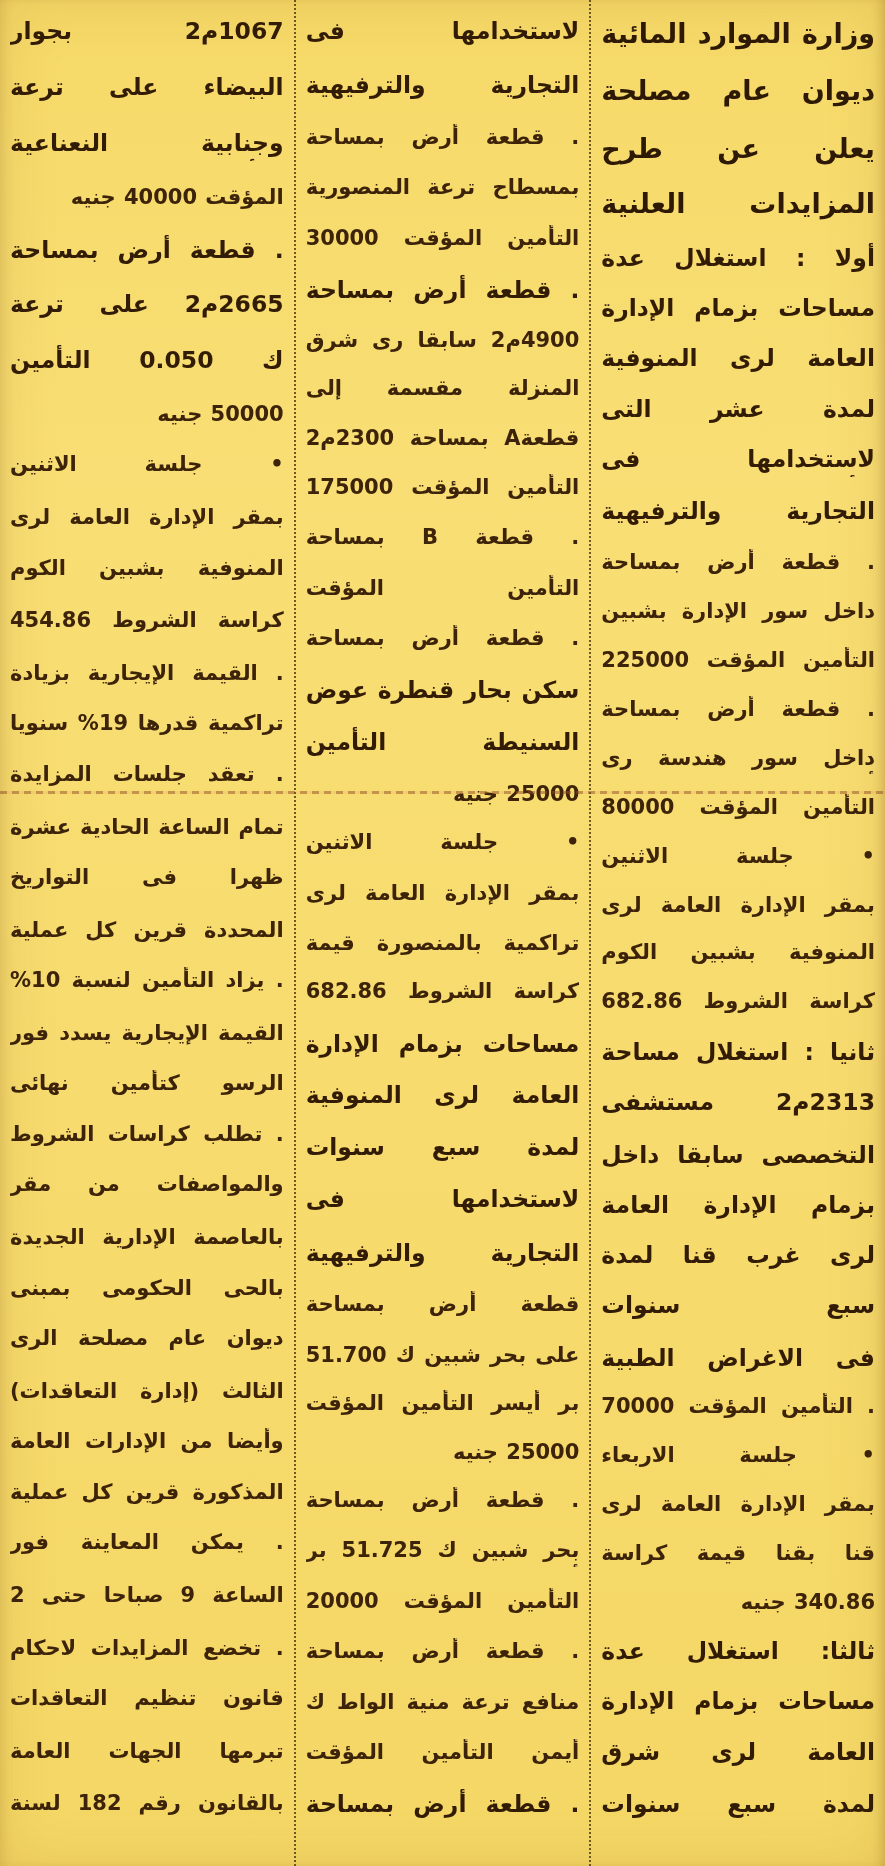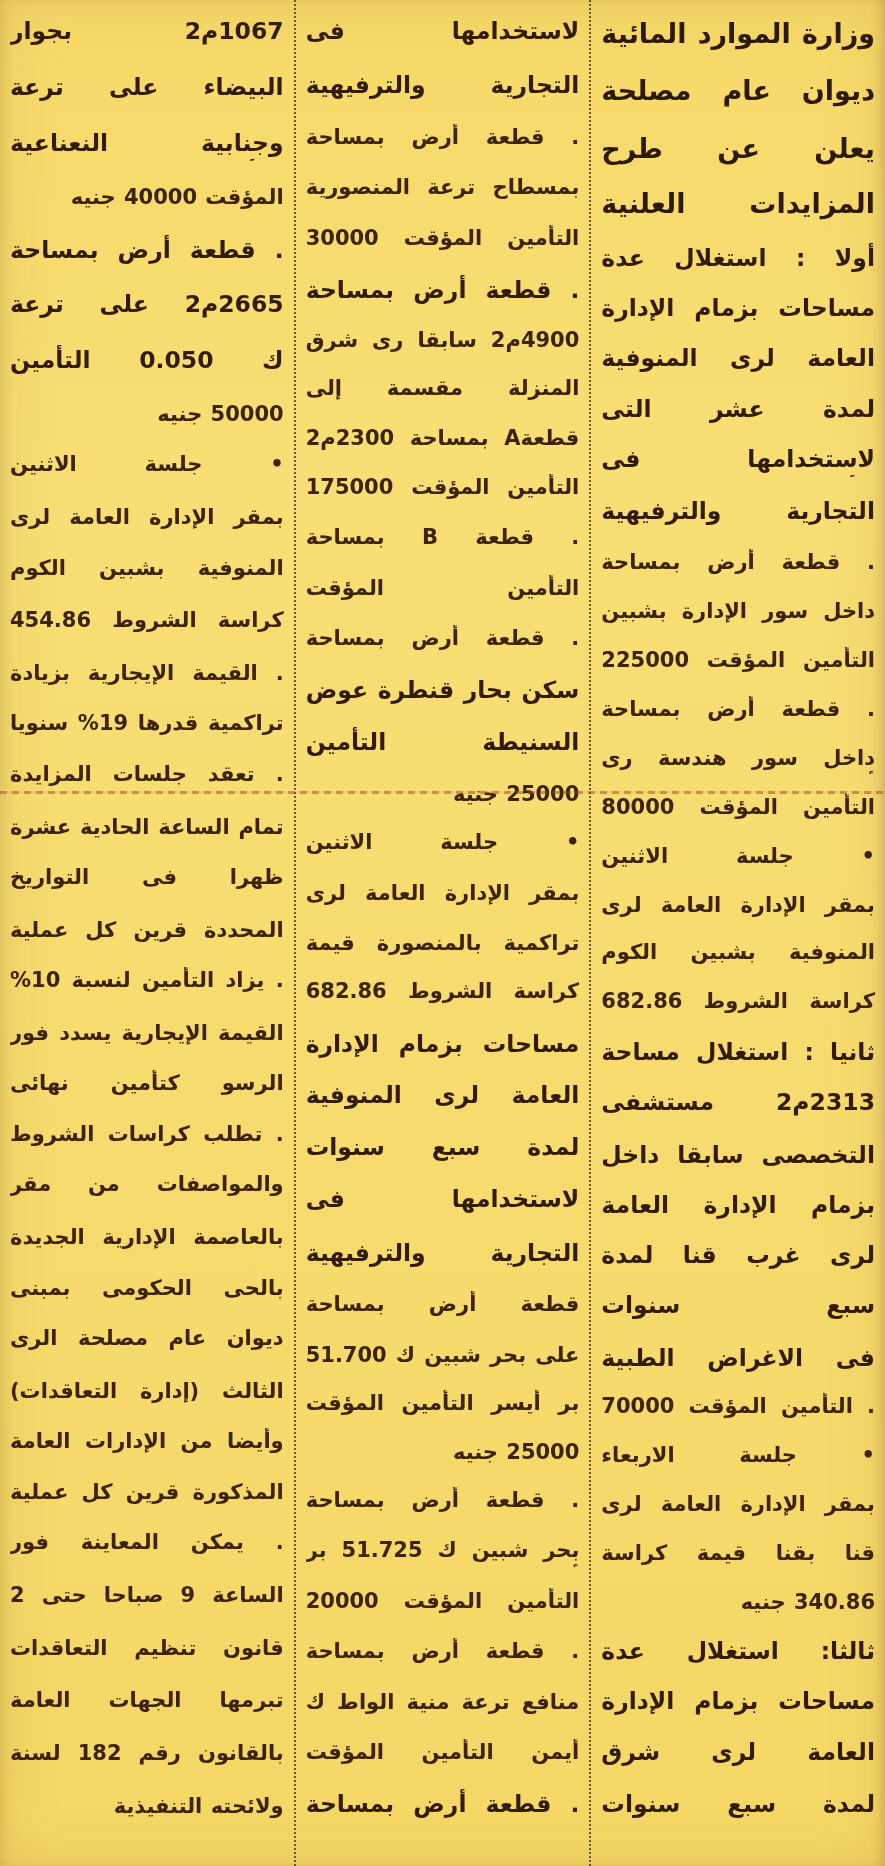--- a/index.html
+++ b/index.html
@@ -139,20 +139,20 @@
         <p class="ln b">. تطلب كراسات الشروط</p>
         <p class="ln b">والمواصفات من مقر الوزارة</p>
         <p class="ln b">بالعاصمة الإدارية الجديدة</p>
         <p class="ln b">بالحى الحكومى بمبنى</p>
         <p class="ln b">ديوان عام مصلحة الرى الدور</p>
         <p class="ln b">الثالث (إدارة التعاقدات)</p>
         <p class="ln b">وأيضا من الإدارات العامة</p>
         <p class="ln b">المذكورة قرين كل عملية</p>
         <p class="ln b">. يمكن المعاينة فور الإعلام من</p>
         <p class="ln b">الساعة 9 صباحا حتى 2 ظهرا</p>
+        <p class="ln b">. تخضع المزايدات لاحكام</p>
         <p class="ln b">قانون تنظيم التعاقدات التى</p>
         <p class="ln b">تبرمها الجهات العامة الصادر</p>
         <p class="ln b">بالقانون رقم 182 لسنة 2018</p>
-        <p class="ln b e">ولائحته التنفيذية</p>
       </div>
     </div>
   <div class="crease"></div>
 </div>
 
 </body></html>

